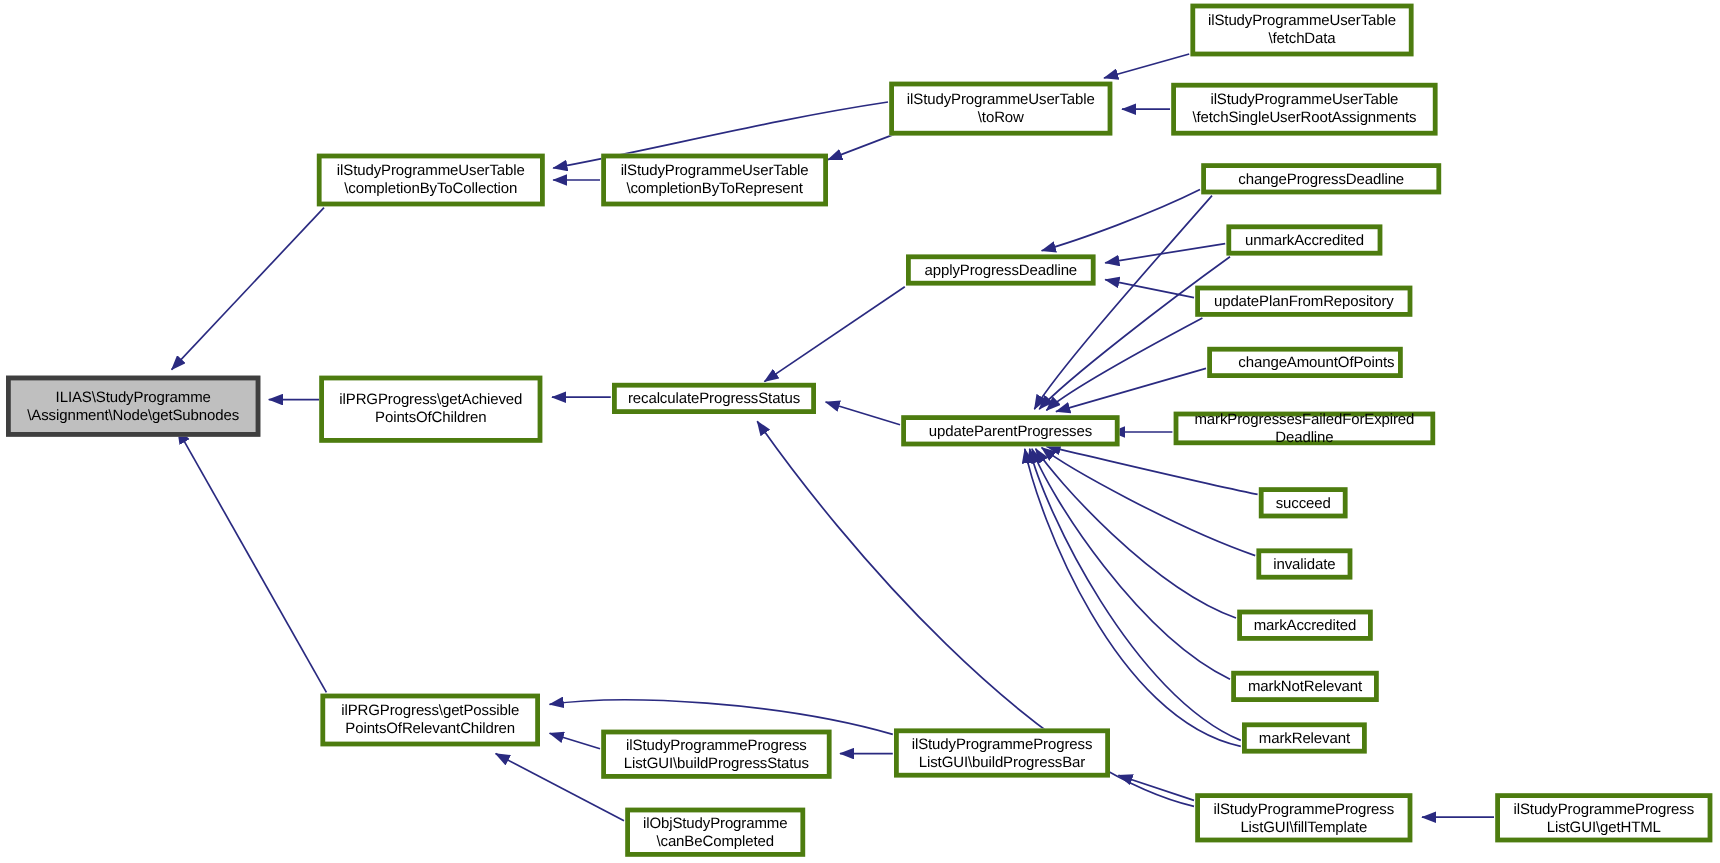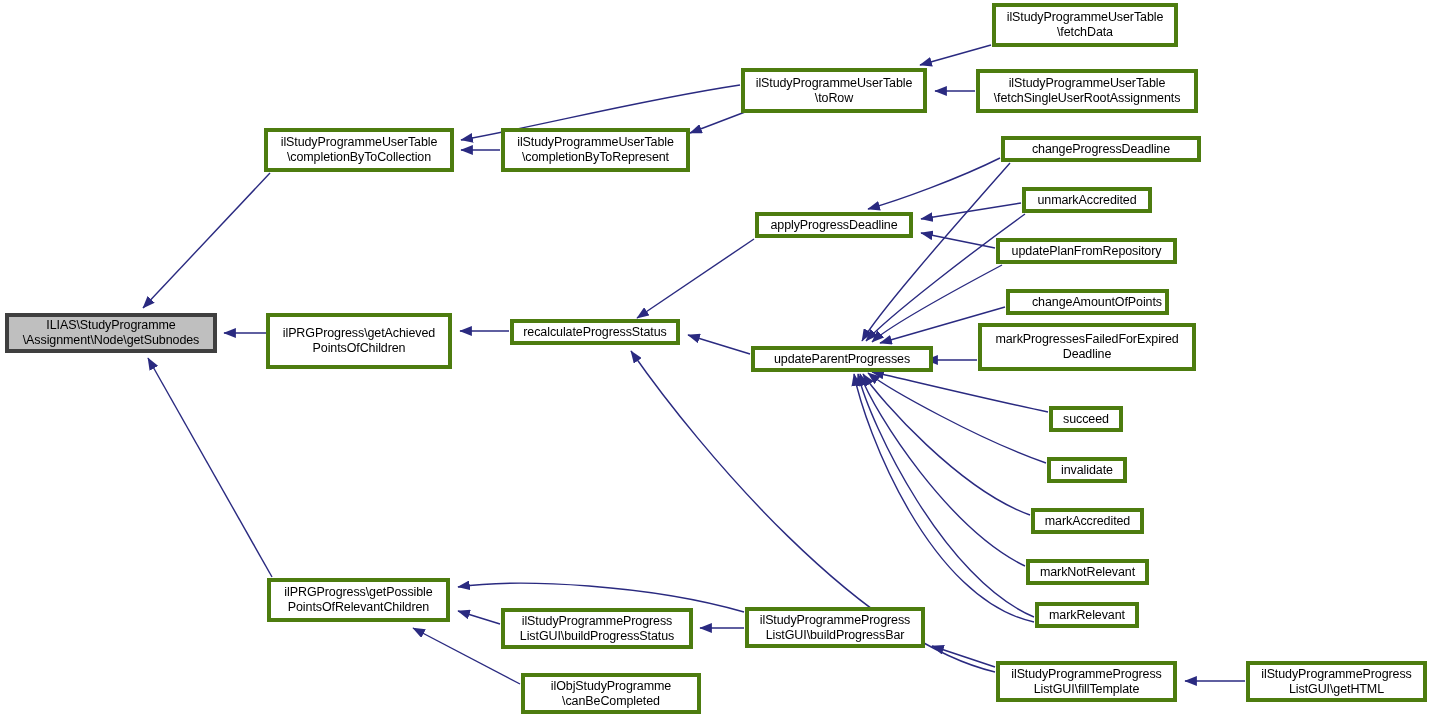--- a/index.html
+++ b/index.html
@@ -88,54 +88,54 @@
         <path d="M 1034,622 C 930,600 865,430 854,374" fill="none" stroke="#2a2a80" stroke-width="1.4" marker-end="url(#arrowhead)"></path>
         <path d="M 500,624 L 458,611" fill="none" stroke="#2a2a80" stroke-width="1.4" marker-end="url(#arrowhead)"></path>
         <path d="M 744,612 C 650,585 520,578 458,587" fill="none" stroke="#2a2a80" stroke-width="1.4" marker-end="url(#arrowhead)"></path>
         <path d="M 520,684 L 413,628" fill="none" stroke="#2a2a80" stroke-width="1.4" marker-end="url(#arrowhead)"></path>
         <path d="M 744,628 L 700,628" fill="none" stroke="#2a2a80" stroke-width="1.4" marker-end="url(#arrowhead)"></path>
         <path d="M 995,667 L 932,646" fill="none" stroke="#2a2a80" stroke-width="1.4" marker-end="url(#arrowhead)"></path>
         <path d="M 1245,681 L 1185,681" fill="none" stroke="#2a2a80" stroke-width="1.4" marker-end="url(#arrowhead)"></path>
       </g>
   </svg>
   <div id="nodes-group">
-      <div class="node highlight" style="left: 5px; top: 313px; width: 212px; height: 40px;"><span class="node-label">ILIAS\StudyProgramme
+      <div class="node highlight" style="left: 5px; top: 313px; width: 212px; height: 51px;"><span class="node-label">ILIAS\StudyProgramme
 \Assignment\Node\getSubnodes</span></div>
       <div class="node" style="left: 266px; top: 313px; width: 186px; height: 56px;"><span class="node-label">ilPRGProgress\getAchieved
 PointsOfChildren</span></div>
       <div class="node" style="left: 264px; top: 128px; width: 190px; height: 44px;"><span class="node-label">ilStudyProgrammeUserTable
 \completionByToCollection</span></div>
       <div class="node" style="left: 501px; top: 128px; width: 189px; height: 44px;"><span class="node-label">ilStudyProgrammeUserTable
 \completionByToRepresent</span></div>
       <div class="node" style="left: 741px; top: 68px; width: 186px; height: 45px;"><span class="node-label">ilStudyProgrammeUserTable
 \toRow</span></div>
       <div class="node" style="left: 992px; top: 3px; width: 186px; height: 44px;"><span class="node-label">ilStudyProgrammeUserTable
 \fetchData</span></div>
       <div class="node" style="left: 976px; top: 69px; width: 222px; height: 44px;"><span class="node-label">ilStudyProgrammeUserTable
 \fetchSingleUserRootAssignments</span></div>
       <div class="node" style="left: 510px; top: 319px; width: 170px; height: 26px;"><span class="node-label">recalculateProgressStatus</span></div>
       <div class="node" style="left: 755px; top: 212px; width: 158px; height: 26px;"><span class="node-label">applyProgressDeadline</span></div>
       <div class="node" style="left: 751px; top: 346px; width: 182px; height: 26px; text-align: right;"><span class="node-label">updateParentProgresses</span></div>
       <div class="node" style="left: 1001px; top: 136px; width: 200px; height: 26px;"><span class="node-label">changeProgressDeadline</span></div>
       <div class="node" style="left: 1022px; top: 187px; width: 130px; height: 26px;"><span class="node-label">unmarkAccredited</span></div>
       <div class="node" style="left: 996px; top: 238px; width: 181px; height: 26px; text-align: center;"><span class="node-label">updatePlanFromRepository</span></div>
       <div class="node" style="left: 1006px; top: 289px; width: 163px; height: 26px; justify-content: flex-end;"><span class="node-label">changeAmountOfPoints</span></div>
-      <div class="node" style="left: 978px; top: 323px; width: 218px; height: 48px;"><span class="node-label">markProgressesFailedForExpired
+      <div class="node" style="left: 978px; top: 343px; width: 218px; height: 28px;"><span class="node-label">markProgressesFailedForExpired
 Deadline</span></div>
       <div class="node" style="left: 1049px; top: 406px; width: 74px; height: 26px;"><span class="node-label">succeed</span></div>
       <div class="node" style="left: 1047px; top: 457px; width: 80px; height: 26px;"><span class="node-label">invalidate</span></div>
       <div class="node" style="left: 1031px; top: 508px; width: 113px; height: 26px;"><span class="node-label">markAccredited</span></div>
       <div class="node" style="left: 1026px; top: 559px; width: 123px; height: 26px;"><span class="node-label">markNotRelevant</span></div>
       <div class="node" style="left: 1035px; top: 602px; width: 104px; height: 26px;"><span class="node-label">markRelevant</span></div>
       <div class="node" style="left: 267px; top: 578px; width: 183px; height: 44px;"><span class="node-label">ilPRGProgress\getPossible
 PointsOfRelevantChildren</span></div>
       <div class="node" style="left: 501px; top: 608px; width: 192px; height: 41px;"><span class="node-label">ilStudyProgrammeProgress
 ListGUI\buildProgressStatus</span></div>
       <div class="node" style="left: 745px; top: 607px; width: 180px; height: 41px;"><span class="node-label">ilStudyProgrammeProgress
 ListGUI\buildProgressBar</span></div>
-      <div class="node" style="left: 521px; top: 673px; width: 180px; height: 41px;"><span class="node-label">ilObjStudyProgramme
+      <div class="node" style="left: 521px; top: 673px; width: 150px; height: 41px;"><span class="node-label">ilObjStudyProgramme
 \canBeCompleted</span></div>
       <div class="node" style="left: 996px; top: 661px; width: 181px; height: 41px;"><span class="node-label">ilStudyProgrammeProgress
 ListGUI\fillTemplate</span></div>
       <div class="node" style="left: 1246px; top: 661px; width: 181px; height: 41px;"><span class="node-label">ilStudyProgrammeProgress
 ListGUI\getHTML</span></div>
     </div>
 </div>
 
 </body></html>

